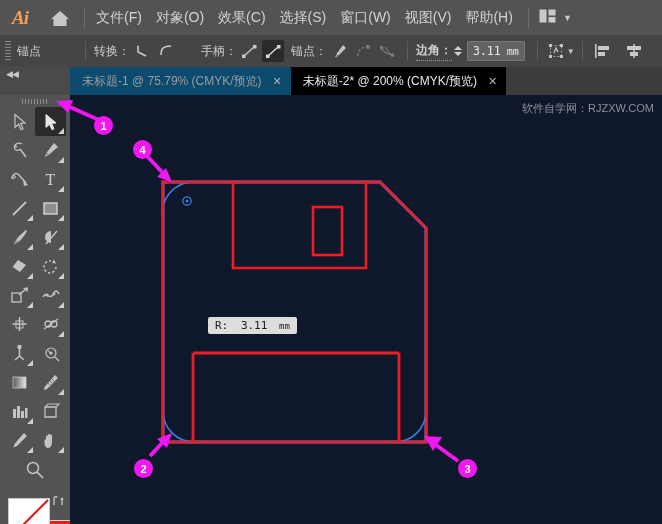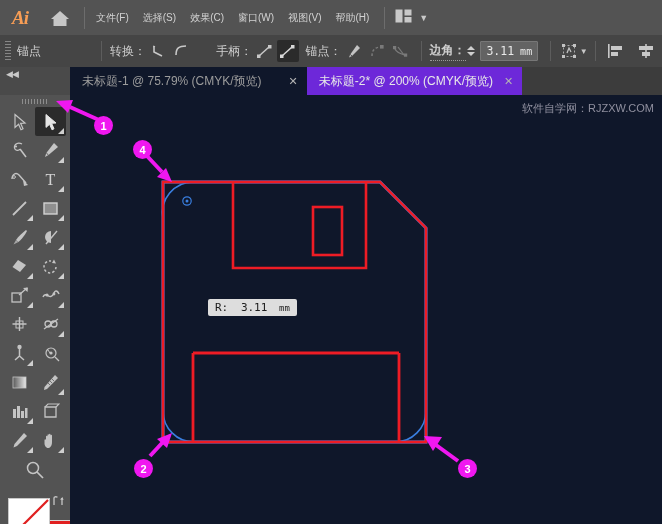--- a/index.html
+++ b/index.html
@@ -20,21 +20,21 @@
     width:40px;height:35px;display:flex;align-items:center;justify-content:center;
     color:#f79d55;font-size:19px;font-weight:bold;font-style:italic;
     font-family:"Liberation Serif","DejaVu Serif",serif;letter-spacing:-1px;
   }
   .home-icon{
     width:40px;height:35px;display:flex;align-items:center;justify-content:center;
   }
   .menu-sep{width:1px;height:22px;background:#6d6d6d;margin:0 4px;}
   .menu-items{display:flex;align-items:center;}
   .menu-item{
-    color:#d2d2d2;font-size:10px;padding:0 7px;line-height:35px;white-space:nowrap;
+    color:#d2d2d2;font-size:14px;padding:0 7px;line-height:35px;white-space:nowrap;
   }
   .ws-box{display:flex;align-items:center;margin-left:6px;}
   .ws-chev{color:#c8c8c8;font-size:9px;margin-left:7px;}
 
   
   .ctrlbar{
     position:absolute;left:0;top:35px;width:662px;height:32px;
     background:#454545;display:flex;align-items:center;
     border-bottom:1px solid #2d2d2d;
   }
@@ -70,22 +70,22 @@
   }
   .tabbar-left{
     width:70px;height:28px;background:#4a4a4a;display:flex;align-items:flex-start;
     padding-top:2px;padding-left:6px;box-sizing:border-box;
   }
   .collapse-arrows{color:#c9c9c9;font-size:9px;letter-spacing:-1px;}
   .doctab{
     height:28px;display:flex;align-items:center;padding:0 9px 0 12px;
     font-size:12px;white-space:nowrap;box-sizing:border-box;
   }
-  .doctab.inactive{background:#0f172a;color:#9c9c9c;gap:16px;}
-  .doctab.active{background:#6d28d9;color:#e8e8e8;}
+  .doctab.inactive{background:#0c4a6e;color:#9c9c9c;}
+  .doctab.active{background:#000000;color:#e8e8e8;}
   .tab-close{margin-left:11px;font-size:11px;color:#b4b4b4;}
 
   
   .toolpanel{
     position:absolute;left:0;top:95px;width:70px;height:429px;background:#535353;
   }
   .tp-handle{
     height:12px;display:flex;align-items:center;justify-content:center;
   }
   .tp-handle .dots{
@@ -150,42 +150,43 @@
   <div class="menubar">
     <div class="ai-logo">Ai</div>
     <div class="home-icon">
       <svg width="22" height="20" viewBox="0 0 22 20">
           <path d="M11 3 L20 11 L17.5 11 L17.5 18 L4.5 18 L4.5 11 L2 11 Z" fill="#c6c6c6"></path>
         </svg>
     </div>
     <div class="menu-sep"></div>
     <div class="menu-items">
       <div class="menu-item">文件(F)</div>
+      <div class="menu-item">对象(O)</div>
+      <div class="menu-item">效果(C)</div>
       <div class="menu-item">选择(S)</div>
-      <div class="menu-item">效果(C)</div>
       <div class="menu-item">窗口(W)</div>
       <div class="menu-item">视图(V)</div>
       <div class="menu-item">帮助(H)</div>
     </div>
     <div class="menu-sep" style="margin-left:8px;"></div>
     <div class="ws-box">
       <span>
         <svg width="17" height="14" viewBox="0 0 17 14">
           <rect x="0.5" y="0.5" width="7" height="13" fill="#c9c9c9"></rect>
           <rect x="9.5" y="0.5" width="7" height="6" fill="#c9c9c9"></rect>
           <rect x="9.5" y="8" width="7" height="5.5" fill="#c9c9c9"></rect>
         </svg>
       </span>
       <span class="ws-chev">▼</span>
     </div>
   </div>
 
   <div class="ctrlbar">
     <div class="grip"></div>
-    <div class="ctrl-label" style="margin-right:18px;">锚点</div>
+    <div class="ctrl-label" style="margin-right:2px;">锚点</div>
     <div class="ctrl-sep" style="margin-left:42px;"></div>
     <div class="ctrl-label">转换：</div>
     <div class="iconbtn">
       <svg width="16" height="16" viewBox="0 0 16 16">
           <path d="M4 3 L4 9 L12 13" stroke="#c8c8c8" stroke-width="1.6" fill="none"></path>
           <path d="M3.2 2.4 L5.4 3.2 L3.6 4.6 Z" fill="#c8c8c8"></path>
         </svg>
     </div>
     <div class="iconbtn">
       <svg width="16" height="16" viewBox="0 0 16 16">
@@ -516,21 +517,21 @@
       <rect x="243" y="112" width="29" height="48" fill="none" stroke="#ee1c25" stroke-width="2.6"></rect>
 
       <path d="M123 258 L123 348 M123 258 L329 258 M329 258 L329 348" fill="none" stroke="#ee1c25" stroke-width="2.8"></path>
 
       <g>
         <circle cx="117" cy="106" r="4.2" fill="none" stroke="#3a7fe0" stroke-width="1.2"></circle>
         <circle cx="117" cy="106" r="1.5" fill="#3a7fe0"></circle>
       </g>
     </svg>
 
-    <div class="rtip" style="left:138px;top:204px;">
+    <div class="rtip" style="left:138px;top:222px;">
       <span>R:</span>
       <span style="margin-left:6px;">3.11</span>
       <span class="tipu" style="margin-left:5px;">mm</span>
     </div>
   </div>
 
   <svg class="overlay" viewBox="0 0 662 524">
 
     <g>
       <path d="M99 120 L70 107" stroke="#f017f0" stroke-width="4" fill="none"></path>

